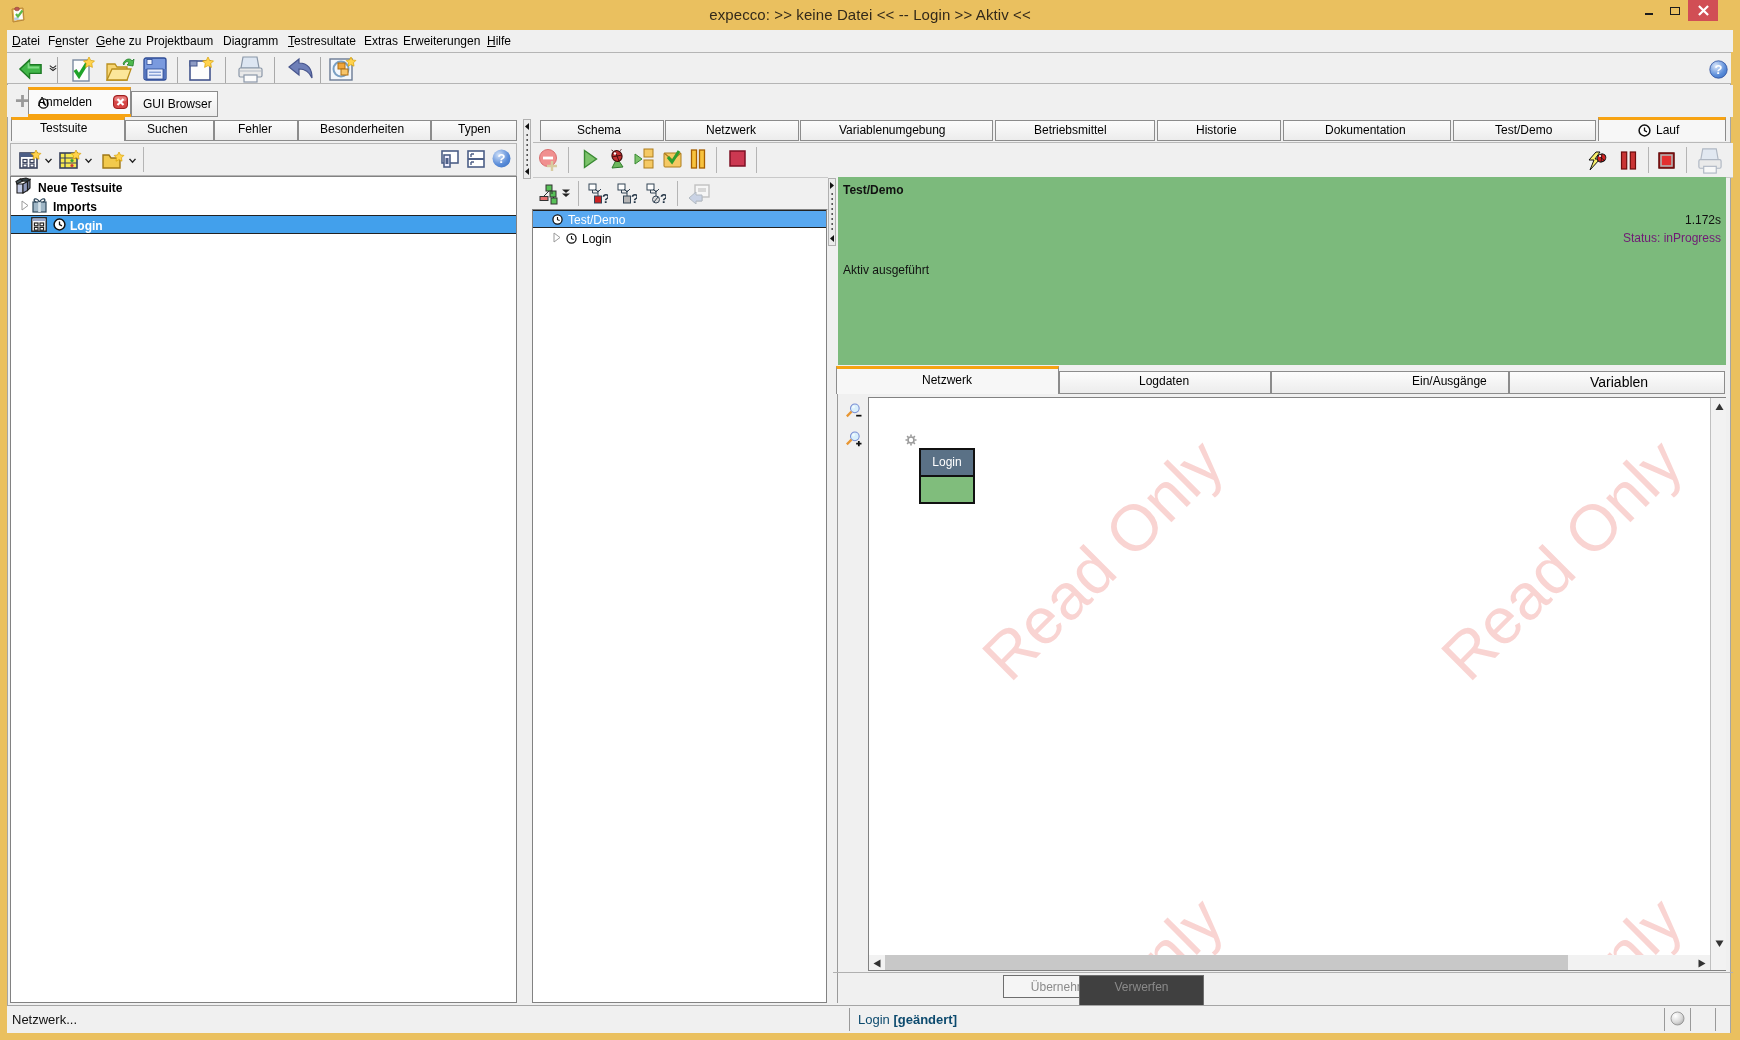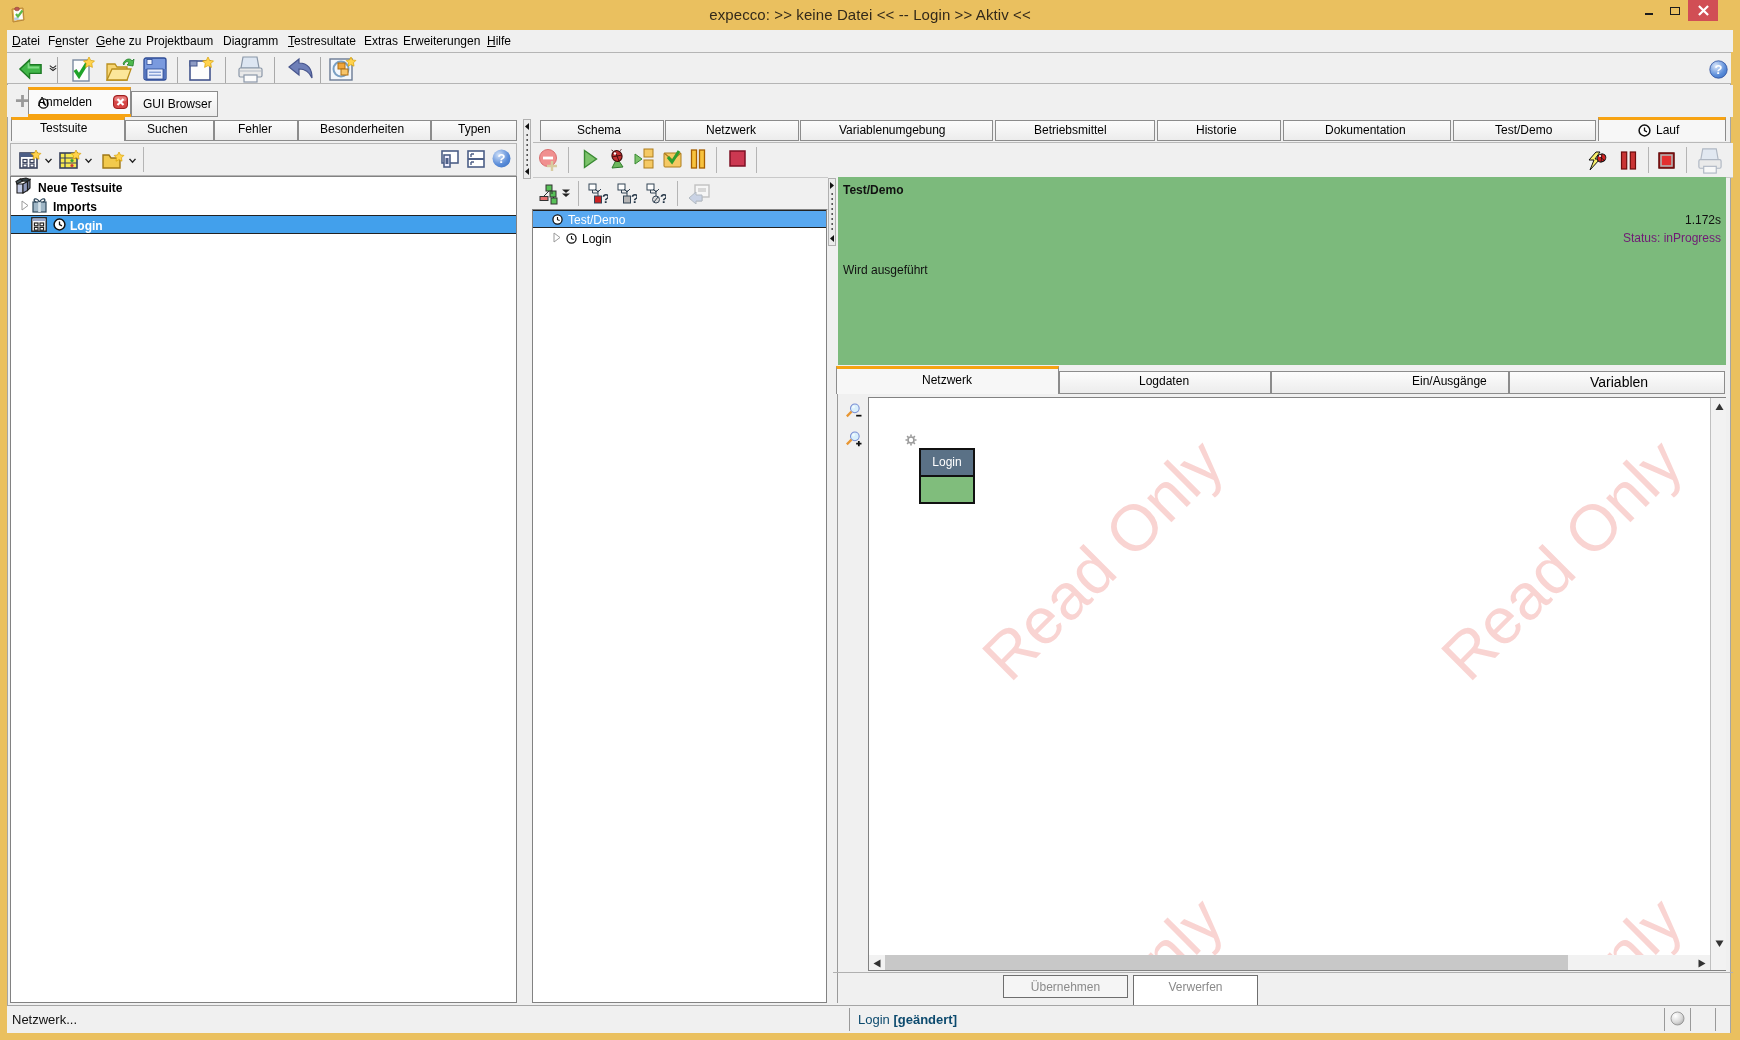--- a/index.html
+++ b/index.html
@@ -410,21 +410,21 @@
 <svg class="abs" style="left:1695px;top:147px" width="29" height="28" viewBox="0 0 30 29" opacity="0.75">
   <path d="M8 2 L22 2 L24 13 L6 13 Z" fill="#dde6f2" stroke="#9aa5b5" stroke-width="1.2"></path>
   <rect x="4" y="13" width="23" height="9" rx="1.5" fill="#e9e9e9" stroke="#9aa5b5" stroke-width="1.2"></rect>
   <rect x="9" y="20" width="13" height="7" fill="#fbfbfb" stroke="#9aa5b5" stroke-width="1.2"></rect>
 </svg>
 
 <div class="abs" style="left:838px;top:177px;width:888px;height:188px;background:#7CBA7C;">
   <div class="abs txt" style="left:5px;top:6px;font-size:12px;font-weight:bold;color:#111;">Test/Demo</div>
   <div class="abs txt" style="right:5px;top:6px;font-size:12px;color:#701a75;margin-top:48px;">Status: inProgress</div>
   <div class="abs txt" style="right:5px;top:36px;font-size:12px;color:#111;">1.172s</div>
-  <div class="abs txt" style="left:5px;top:86px;font-size:12px;color:#111;">Wird ausgeführt</div>
+  <div class="abs txt" style="left:5px;top:86px;font-size:12px;color:#111;">Aktiv ausgeführt</div>
 </div>
 
 <div class="abs" style="left:837px;top:394px;width:1px;height:609px;background:#9a9a9a;"></div>
 <div id="lowtabs">
   <div class="abs" style="left:836px;top:366px;width:223px;height:28px;background:#f7f7f7;border:1px solid #8c8c8c;border-bottom:none;border-top:3px solid #F7A312;box-sizing:border-box;"></div>
   <div class="abs txt" style="left:922px;top:373px;font-size:12px;">Netzwerk</div>
   <div class="abs" style="left:1059px;top:371px;width:212px;height:23px;background:linear-gradient(#fcfcfc,#ececec);border:1px solid #8c8c8c;box-sizing:border-box;"></div>
   <div class="abs txt" style="left:1139px;top:374px;font-size:12px;">Logdaten</div>
   <div class="abs" style="left:1271px;top:371px;width:238px;height:23px;background:linear-gradient(#fcfcfc,#ececec);border:1px solid #8c8c8c;box-sizing:border-box;"></div>
   <div class="abs txt" style="left:1412px;top:374px;font-size:12px;">Ein/Ausgänge</div>
@@ -478,21 +478,21 @@
   <div class="abs" style="left:16px;top:0px;width:683px;height:15px;background:#c8c8c8;"></div>
   <svg class="abs" style="left:829px;top:4px" width="8" height="9" viewBox="0 0 8 9">
       <path d="M0.5 0.5 L0.5 8.5 L7.5 4.5 Z" fill="#333"></path>
     </svg>
 </div>
 
 <div class="abs" style="left:833px;top:972px;width:900px;height:1px;background:#b0b0b0;"></div>
 <div class="abs" style="left:1003px;top:975px;width:125px;height:23px;background:#f5f5f5;border:1px solid #6e6e6e;box-sizing:border-box;">
   <div class="abs txt" style="width:123px;text-align:center;top:4px;font-size:12px;color:#8a8a8a;">Übernehmen</div>
 </div>
-<div class="abs" style="left:1133px;top:975px;width:125px;height:40px;background:#ffffff;border:1px solid #6e6e6e;box-sizing:border-box;">
+<div class="abs" style="left:1079px;top:975px;width:125px;height:40px;background:#404040;border:1px solid #6e6e6e;box-sizing:border-box;">
   <div class="abs txt" style="width:123px;text-align:center;top:4px;font-size:12px;color:#8a8a8a;">Verwerfen</div>
 </div>
 
 <div class="abs" style="left:7px;top:1005px;width:1723px;height:27px;background:#F0F0F0;border-top:1px solid #a5a5a5;">
   <div class="abs" style="left:1px;top:2px;width:841px;height:23px;border-right:1px solid #9a9a9a;"></div>
   <div class="abs txt" style="left:5px;top:6px;font-size:13px;color:#111;">Netzwerk...</div>
   <div class="abs" style="left:844px;top:2px;width:813px;height:23px;border-right:1px solid #9a9a9a;"></div>
   <div class="abs txt" style="left:851px;top:6px;font-size:13px;color:#0c4a6e;">Login <b>[geändert]</b></div>
   <div class="abs" style="left:1657px;top:2px;width:26px;height:23px;border-right:1px solid #9a9a9a;"></div>
   <div class="abs" style="left:1683px;top:2px;width:25px;height:23px;border-right:1px solid #9a9a9a;"></div>

